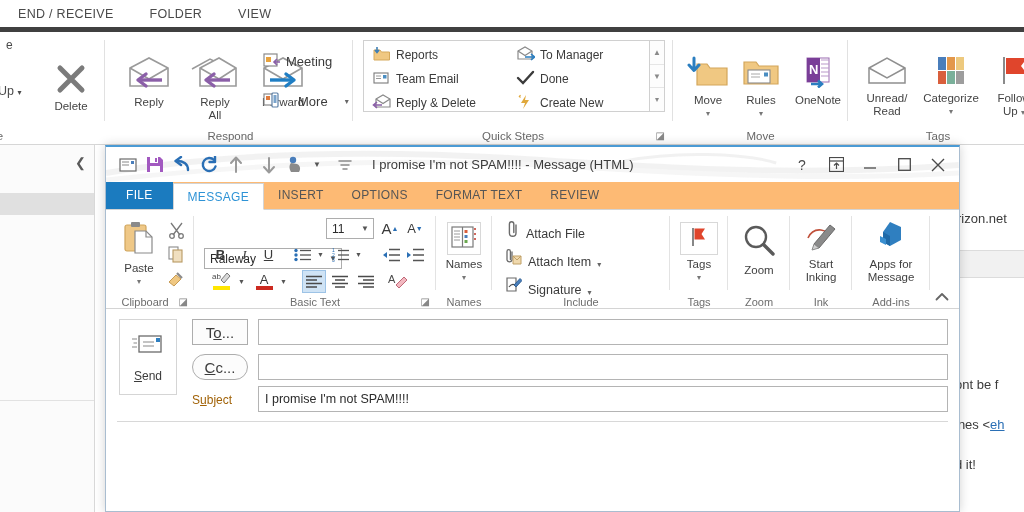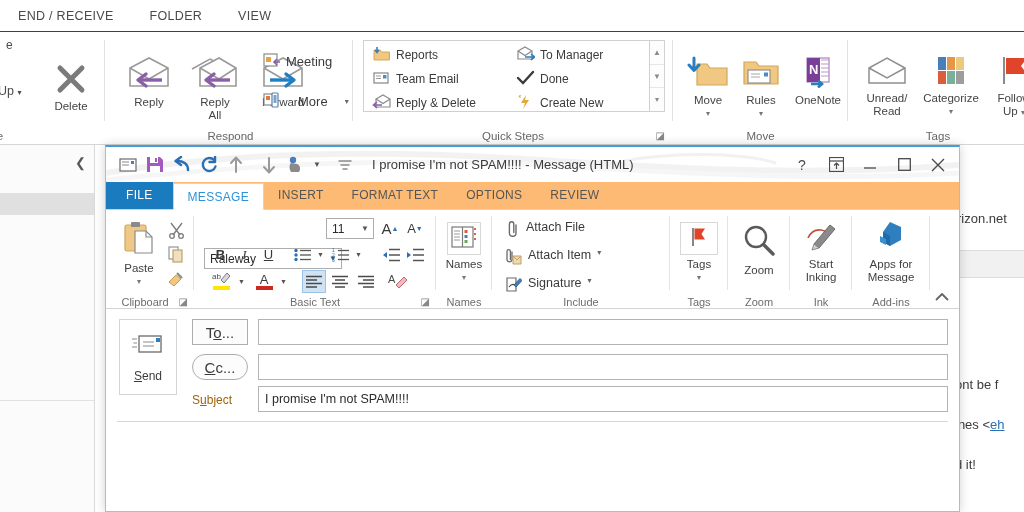--- a/index.html
+++ b/index.html
@@ -10,21 +10,21 @@
     color: #3b3b3b;
     background: #ffffff;
     position: relative;
   }
   
   #bg-outlook { position:absolute; inset:0; background:#ffffff; }
 
   
   .bg-tabstrip {
     position:absolute; left:0; top:0; width:1024px; height:32px;
-    background:#ffffff; border-bottom:1px solid #404040;
+    background:#ffffff; border-bottom:5px solid #404040;
     display:flex; align-items:center; font-size:12.5px; color:#4a4a4a;
     letter-spacing:.3px;
   }
   .bg-tabstrip .tab { padding:0 18px; line-height:32px; white-space:nowrap; }
 
   
   .bg-ribbon {
     position:absolute; left:0; top:32px; width:1024px; height:113px;
     background:#ffffff; border-bottom:1px solid #d6d6d6;
   }
@@ -142,21 +142,21 @@
   }
   .fontbox .cv { position:absolute; right:4px; font-size:8px; color:#555; }
 
   .tbtn {
     position:absolute; display:flex; align-items:center; justify-content:center;
     font-size:13px; color:#3a3a3a;
   }
   .tbtn.sel { background:#cfe3f5; border:1px solid #9dc3e6; }
 
   .inc-item {
-    position:absolute; display:flex; align-items:flex-start; gap:6px;
+    position:absolute; display:flex; align-items:flex-end; gap:6px;
     font-size:12.5px; color:#3b3b3b; white-space:nowrap;
   }
 
   .bigbtn2 {
     position:absolute; text-align:center; font-size:11.5px; color:#3f3f3f; line-height:13px;
   }
   .bigbtn2 .ico { display:block; margin:0 auto 3px; }
   .boxed { border:1px solid #d8d8d8; }
 
   .ribbon-collapse { position:absolute; right:10px; bottom:4px; font-size:11px; color:#666; }
@@ -533,22 +533,22 @@
             <path d="M1 1 L13 13 M13 1 L1 13" stroke="#4a4a4a" stroke-width="1.4"></path>
           </svg>
       </div>
     </div>
   </div>
 
   <div class="msg-tabs">
     <div class="msg-tab file">FILE</div>
     <div class="msg-tab active">MESSAGE</div>
     <div class="msg-tab">INSERT</div>
+    <div class="msg-tab">OPTIONS</div>
     <div class="msg-tab">FORMAT TEXT</div>
-    <div class="msg-tab">OPTIONS</div>
     <div class="msg-tab">REVIEW</div>
   </div>
 
   <div class="msg-ribbon">
 
     <div class="mgrp" style="left:0; width:88px;">
       <div class="bigbtn2" style="left:8px; top:10px; width:50px;">
         <span class="ico">
           <svg width="36" height="36" viewBox="0 0 36 36">
             <rect x="4" y="5" width="21" height="26" rx="2" fill="#efc887" stroke="#d0a55d" stroke-width="1.2"></rect>

